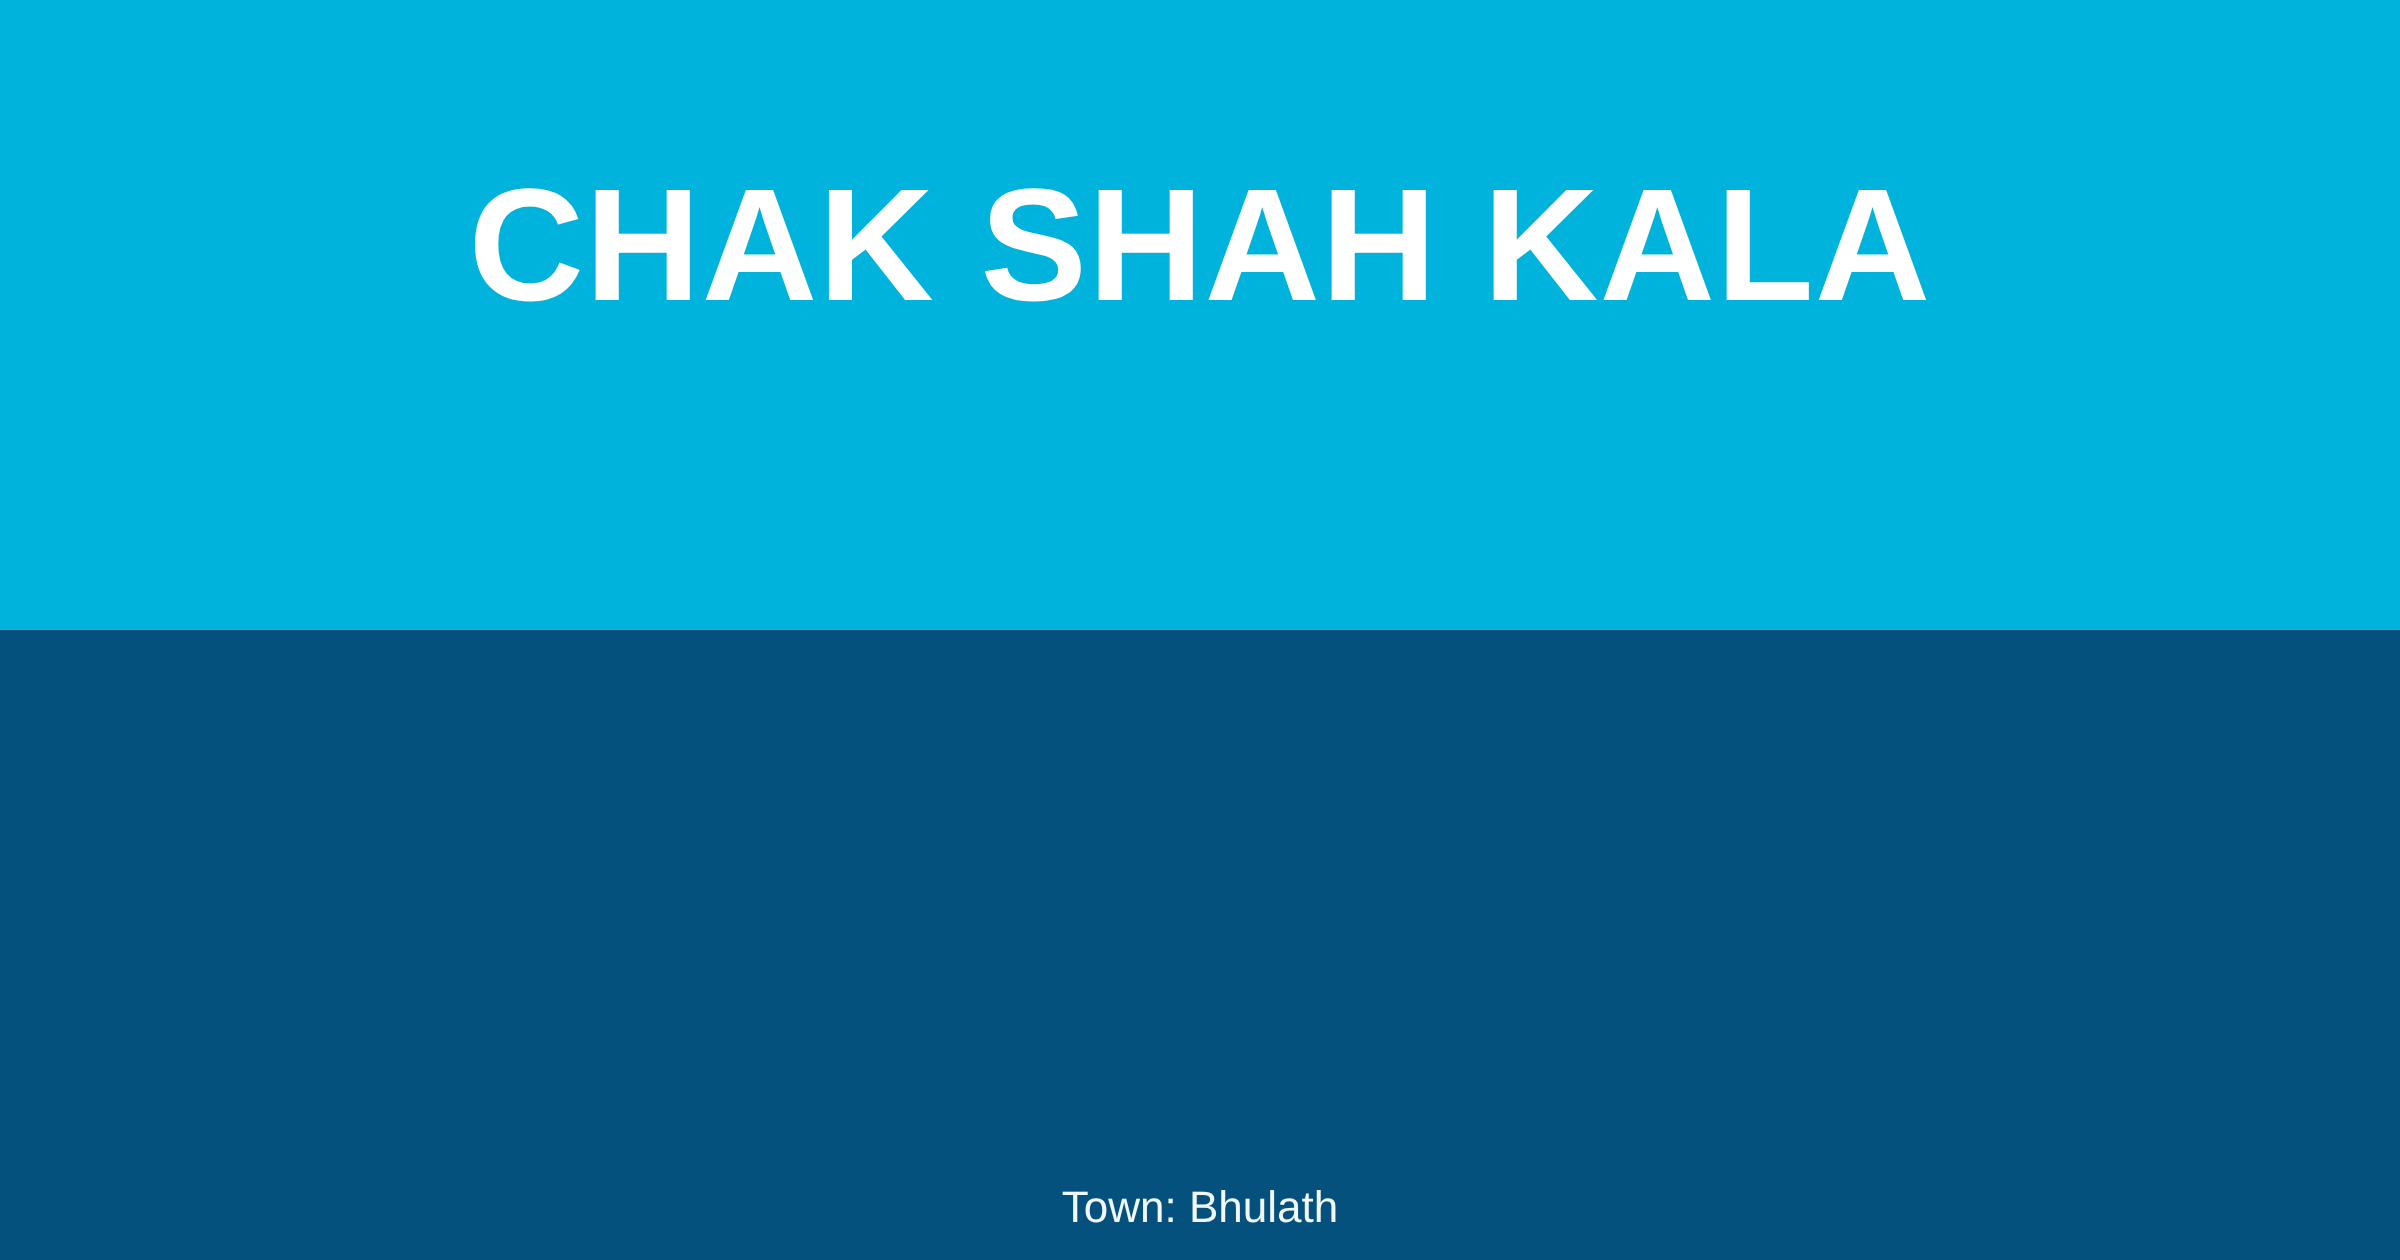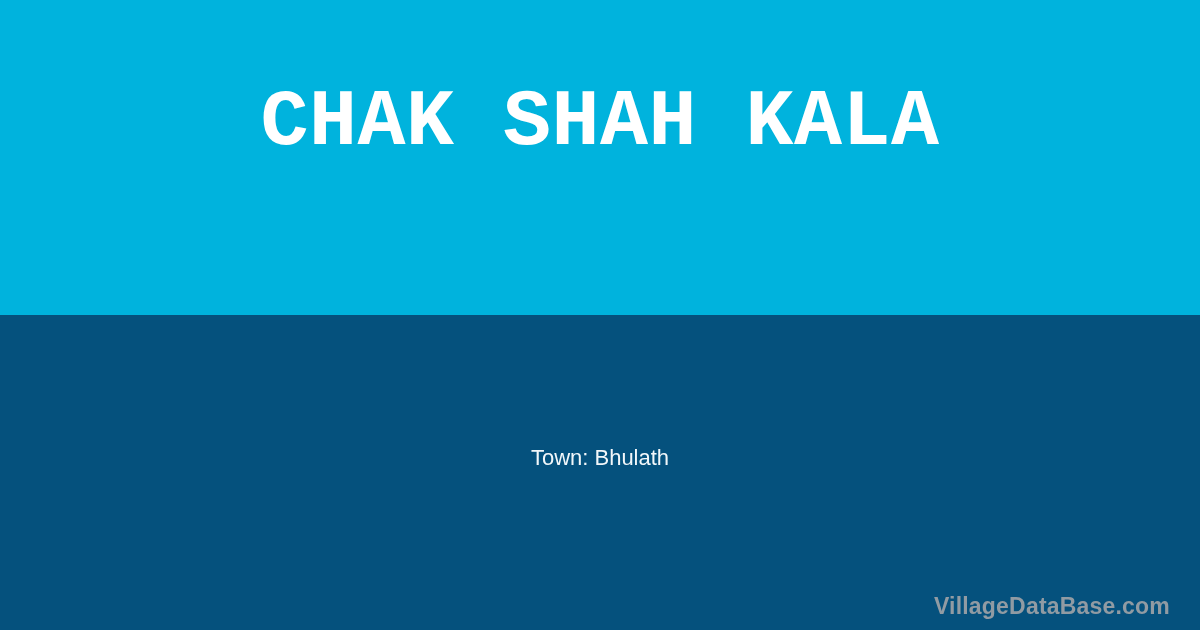--- a/index.html
+++ b/index.html
@@ -38,21 +38,20 @@
 
   #hero-title {
     margin-top: 83px;
     font-size: 80px;
     font-weight: bold;
     color: #ffffff;
     letter-spacing: 0.5px;
     line-height: 1;
     text-align: right;
     white-space: nowrap;
-    font-family: Liberation Mono, monospace;
   }
 
   #hero-subtitle {
     margin-top: 26px;
     font-size: 30px;
     font-weight: normal;
     color: #ffffff;
     line-height: 1;
     text-align: center;
     white-space: nowrap;
@@ -74,21 +73,21 @@
     background: #05517d;
   }
 
   #detail-line {
     position: absolute;
     left: 0;
     top: 0;
     width: 1200px;
     height: 315px;
     display: flex;
-    align-items: center;
+    align-items: flex-end;
     justify-content: center;
   }
 
   #detail-text {
     font-size: 22px;
     font-weight: normal;
     color: #f2f7fa;
     line-height: 1;
     text-align: center;
     white-space: nowrap;
@@ -116,16 +115,15 @@
   <div id="hero-band">
     <div id="hero-title">CHAK SHAH KALA</div>
 
   </div>
 
   <div id="detail-band">
     <div id="detail-line">
       <div id="detail-text">Town: Bhulath</div>
     </div>
 
-    <div id="watermark">VillageDataBase.com</div>
   </div>
 
 </div>
 
 </body></html>

